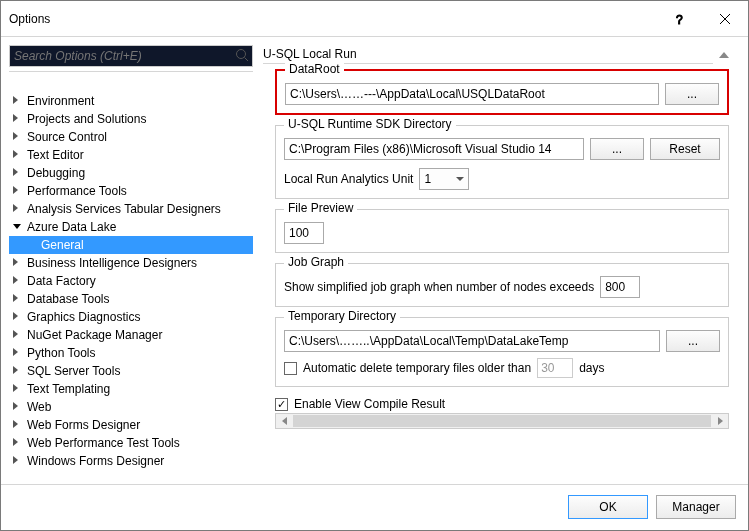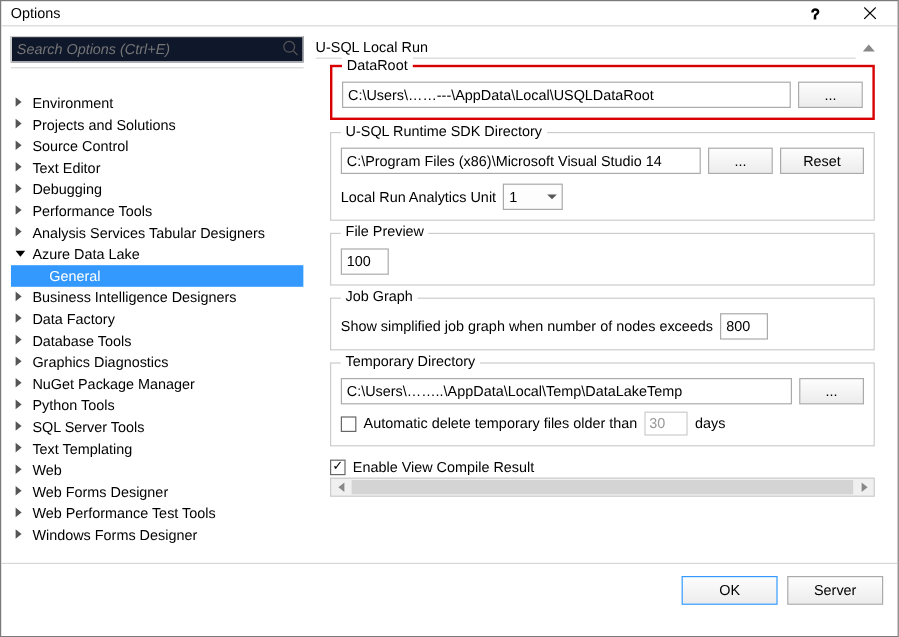--- a/index.html
+++ b/index.html
@@ -1,17 +1,17 @@
 <!DOCTYPE html>
 <html><head>
 <meta charset="utf-8">
 <style>
 * { box-sizing: border-box; margin: 0; padding: 0; font-family: "Segoe UI", Tahoma, sans-serif; font-size: 12px; }
 body { background: #fff; width: 749px; height: 531px; border: 1px solid #7a7a7a; overflow: hidden; user-select: none; color:#000;}
-.titlebar { height: 21px; display: flex; align-items: center; padding-left: 8px; border-bottom: 1px solid #d6d6d6; }
+.titlebar { height: 36px; display: flex; align-items: center; padding-left: 8px; border-bottom: 1px solid #d6d6d6; }
 .titlebar .title { flex: 1; }
 .tb-btn { width: 46px; height: 30px; display: flex; align-items: center; justify-content: center; }
 .tb-btn svg { stroke: #000; stroke-width: 1; fill: none; }
 .body { display: flex; height: 447px; padding: 8px 0 0 8px; gap: 10px; }
 .left-col { width: 244px; display:flex; flex-direction:column;}
 .search-row { position: relative; margin-bottom: 4px; }
 .search-input { width: 100%; height: 22px; border: 1px solid #ccc; padding: 2px 22px 2px 4px; color:#999; font-style: italic; background:#0f172a;}
 .search-icon-wrap { position: absolute; right: 4px; top: 3px; }
 .tree { border-top: 1px solid #d6d6d6; padding-top: 20px; flex:1; overflow:hidden;}
 .tree-item { display: flex; align-items: center; height: 18px; padding-left: 4px; gap: 4px; white-space: nowrap;}
@@ -236,14 +236,14 @@
         <div class="arrow l"></div>
         <div class="thumb"></div>
         <div class="arrow r"></div>
       </div>
     </div>
   </div>
 </div>
 
 <div class="footer">
   <button class="btn primary">OK</button>
-  <button class="btn">Server</button>
+  <button class="btn">Manager</button>
 </div>
 
 </body></html>

